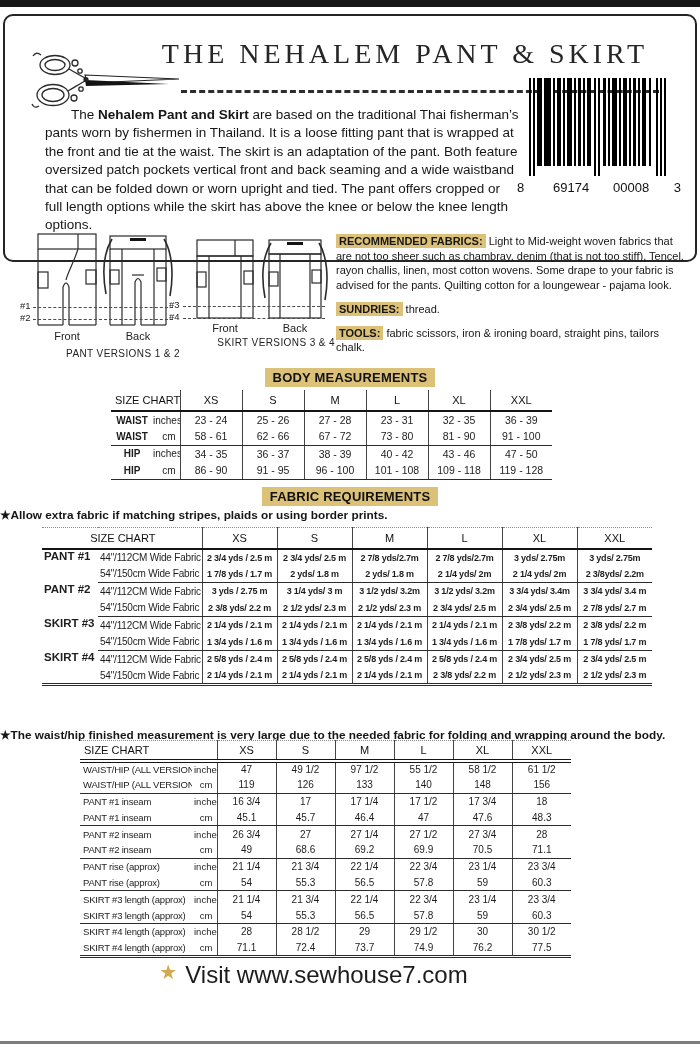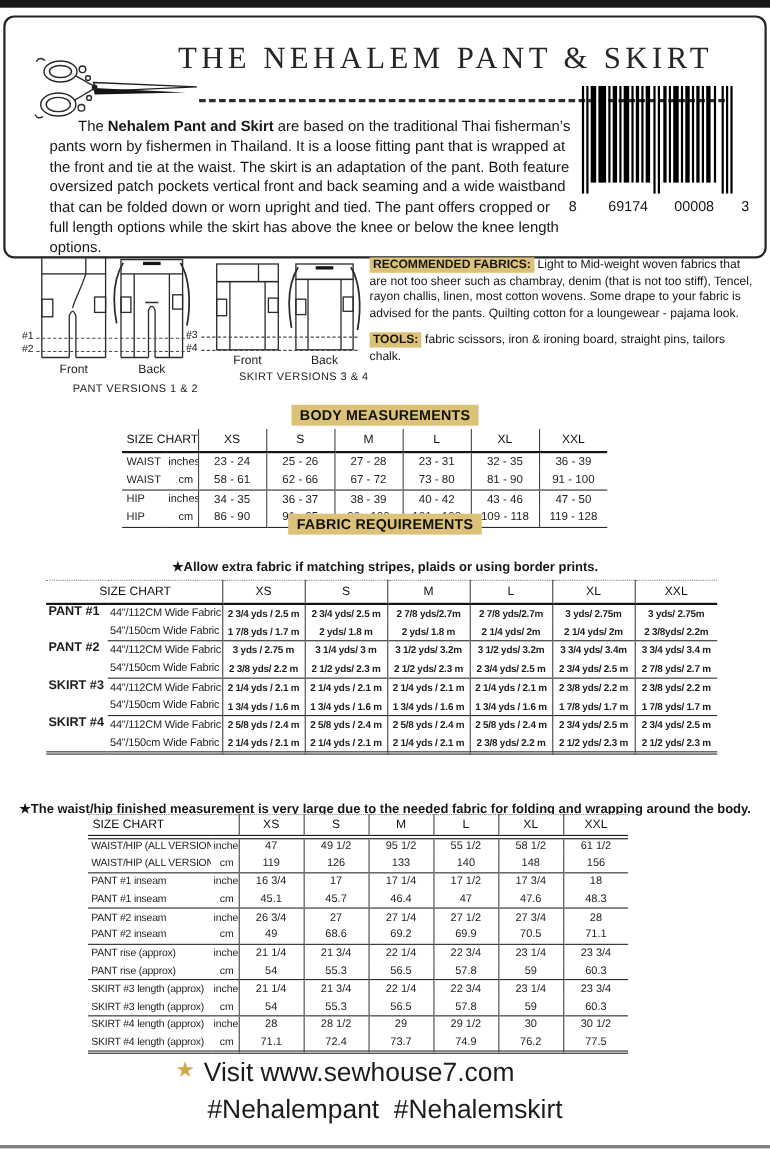--- a/index.html
+++ b/index.html
@@ -5,21 +5,21 @@
   :root { --hl:#dcc178; --gold:#d2a94e; --ink:#1d1d1d; --line:#2e2e2e; }
   * { box-sizing:border-box; }
   html,body { margin:0; padding:0; background:#fff; }
   .page { position:relative; width:700px; height:1049px; background:#fff; overflow:hidden;
           font-family:"Liberation Sans", sans-serif; color:var(--ink); }
 
   .top-strip { position:absolute; left:0; top:0; width:700px; height:7px; background:#171717; }
   .bottom-rule { position:absolute; left:0; top:1041px; width:700px; height:3px; background:#7d7d7d; }
 
   
-  .intro-card { position:absolute; left:3px; top:14px; width:694px; height:221px;
+  .intro-card { position:absolute; left:3px; top:14px; width:694px; height:248px;
                 border:2px solid #242424; border-radius:10px; background:#fff;padding-left:22px; }
   .title { position:absolute; left:130px; top:22px; width:540px; text-align:center;
            font-family:"Liberation Serif", serif; font-size:28px; letter-spacing:4px;
            color:#262626; white-space:nowrap; }
   .scissors { position:absolute; left:26px; top:34px; }
   .dashed-rule { position:absolute; left:176px; top:74px; width:478px; height:0;
                  border-top:3px dashed #2d2d2d; }
   .intro { position:absolute; left:40px; top:90px; width:476px; margin:0;
            font-size:13.5px; line-height:18.4px; color:#161616; text-indent:26px; }
   .intro b { font-weight:bold; }
@@ -41,41 +41,41 @@
   
   .info-col { position:absolute; left:336px; top:234px; width:353px;
               font-size:11px; line-height:14.7px; color:#161616; }
   .info-col p { margin:0 0 9px 0; }
   .hl { background:var(--hl); font-weight:bold; padding:1px 3px; }
 
   
   .sec-head { position:absolute; left:0; width:700px; text-align:center; }
   .sec-head span { display:inline-block; background:var(--hl); font-weight:bold;
                    font-size:13px; padding:2px 8px; letter-spacing:.2px; color:#111; }
-  .sec-note { position:absolute; left:0; width:700px; text-align:center;
+  .sec-note { position:absolute; left:0; width:700px; 
               font-size:11.8px; font-weight:600; color:#161616; }
 
   
   table { border-collapse:collapse; table-layout:fixed; position:absolute; background:#fff; }
   th, td { padding:0 2px; overflow:hidden; white-space:nowrap; }
   .vcell { border-left:1px solid #454545; text-align:center; }
 
   .btable thead th, .gtable thead th, .ftable thead th { font-weight:normal; color:#111; }
   .btable thead th { font-size:11px; height:21px; border-bottom:2.5px solid #151515; }
   .ftable thead th { font-size:11px; height:21px; border-bottom:2.5px solid #151515; }
   .gtable thead th { font-size:11px; height:20px; border-bottom:4px double #151515; }
   .lbl-h { text-align:left; padding-left:4px; }
   .ftable .lbl-h { text-align:center; }
 
   tr.group-end td { border-bottom:1.5px solid #2b2b2b; }
   .ftable, .gtable { border-bottom:3.5px double #2b2b2b; border-top:1px dotted #8a8a8a; }
   .ftable tbody tr:last-child td, .gtable tbody tr:last-child td { border-bottom:none; }
 
   .btable td { height:17px; font-size:10.5px; }
-  .btable .row-lbl { text-align:left; padding-left:4px; font-weight:400; font-size:10px; }
+  .btable .row-lbl { text-align:center; padding-left:4px; font-weight:700; font-size:10px; }
   .btable .row-unit { text-align:right; padding-right:4px; font-size:10px; }
 
   .ftable td { height:17px; font-size:9px; font-weight:bold; letter-spacing:-.2px; }
   .ftable .gname { font-size:11.5px; font-weight:bold; text-align:left; padding-left:2px;
                    vertical-align:top; letter-spacing:0; }
   .ftable .flabel { font-weight:normal; font-size:10px; text-align:right; padding-right:4px; }
 
   .gtable td { height:16.3px; font-size:10px; }
   .gtable .row-lbl { text-align:left; padding-left:3px; font-size:9.5px; letter-spacing:-.2px; }
   .gtable .row-unit { text-align:right; padding-right:4px; font-size:9.5px; }
@@ -235,20 +235,21 @@
   <div class="fb-label" style="left:37px;top:330px">Front</div>
   <div class="fb-label" style="left:108px;top:330px">Back</div>
   <div class="diag-caption" style="left:30px;top:348px;width:150px">PANT VERSIONS 1 &amp; 2</div>
 
   <div class="fb-label" style="left:195px;top:322px">Front</div>
   <div class="fb-label" style="left:265px;top:322px">Back</div>
   <div class="diag-caption" style="left:185px;top:337px;width:150px">SKIRT VERSIONS 3 &amp; 4</div>
 
   <div class="info-col">
     <p><span class="hl">RECOMMENDED FABRICS:</span><span> Light to Mid-weight woven fabrics that are not too sheer such as chambray, denim (that is not too stiff), Tencel, rayon challis, linen, most cotton wovens. Some drape to your fabric is advised for the pants. Quilting cotton for a loungewear - pajama look.</span></p>
+    <p><span class="hl">SUNDRIES:</span><span> thread.</span></p>
     <p><span class="hl">TOOLS:</span><span> fabric scissors, iron &amp; ironing board, straight pins, tailors chalk.</span></p>
   </div>
 
   <div class="sec-head" style="top:368px"><span>BODY MEASUREMENTS</span></div>
   <table class="btable" style="left:111px;top:390px;width:441px">
       <colgroup>
         <col style="width: 40px;">
         <col style="width: 29px;">
         <col style="width: 62px;">
         <col style="width: 62px;">
@@ -305,21 +306,21 @@
           <td class="vcell">86 - 90</td>
           <td class="vcell">91 - 95</td>
           <td class="vcell">96 - 100</td>
           <td class="vcell">101 - 108</td>
           <td class="vcell">109 - 118</td>
           <td class="vcell">119 - 128</td>
         </tr>
       </tbody>
     </table>
 
-  <div class="sec-head" style="top:467px"><span>FABRIC REQUIREMENTS</span></div>
+  <div class="sec-head" style="top:487px"><span>FABRIC REQUIREMENTS</span></div>
   <div class="sec-note" style="top:508px">★Allow extra fabric if matching stripes, plaids or using border prints.</div>
   <table class="ftable" style="left:42px;top:527px;width:610px">
       <colgroup>
         <col style="width: 56px;">
         <col style="width: 104px;">
         <col style="width: 75px;">
         <col style="width: 75px;">
         <col style="width: 75px;">
         <col style="width: 75px;">
         <col style="width: 75px;">
@@ -438,21 +439,21 @@
           <th class="vcell">XL</th>
           <th class="vcell">XXL</th>
         </tr>
       </thead>
       <tbody>
         <tr>
           <td class="row-lbl">WAIST/HIP (ALL VERSIONS)</td>
           <td class="row-unit">inches</td>
           <td class="vcell">47</td>
           <td class="vcell">49 1/2</td>
-          <td class="vcell">95 1/2</td>
+          <td class="vcell">97 1/2</td>
           <td class="vcell">55 1/2</td>
           <td class="vcell">58 1/2</td>
           <td class="vcell">61 1/2</td>
         </tr>
         <tr class="group-end">
           <td class="row-lbl">WAIST/HIP (ALL VERSIONS)</td>
           <td class="row-unit">cm</td>
           <td class="vcell">119</td>
           <td class="vcell">126</td>
           <td class="vcell">133</td>
@@ -559,16 +560,15 @@
           <td class="vcell">74.9</td>
           <td class="vcell">76.2</td>
           <td class="vcell">77.5</td>
         </tr>
       </tbody>
     </table>
 
   <div class="visit-line">
     <span class="gold-star">★</span><span>Visit www.sewhouse7.com</span>
   </div>
-  <div class="hashtags">#Nehalempant  #Nehalemskirt</div>
 
   <div class="bottom-rule"></div>
 </div>
 
 </body></html>

